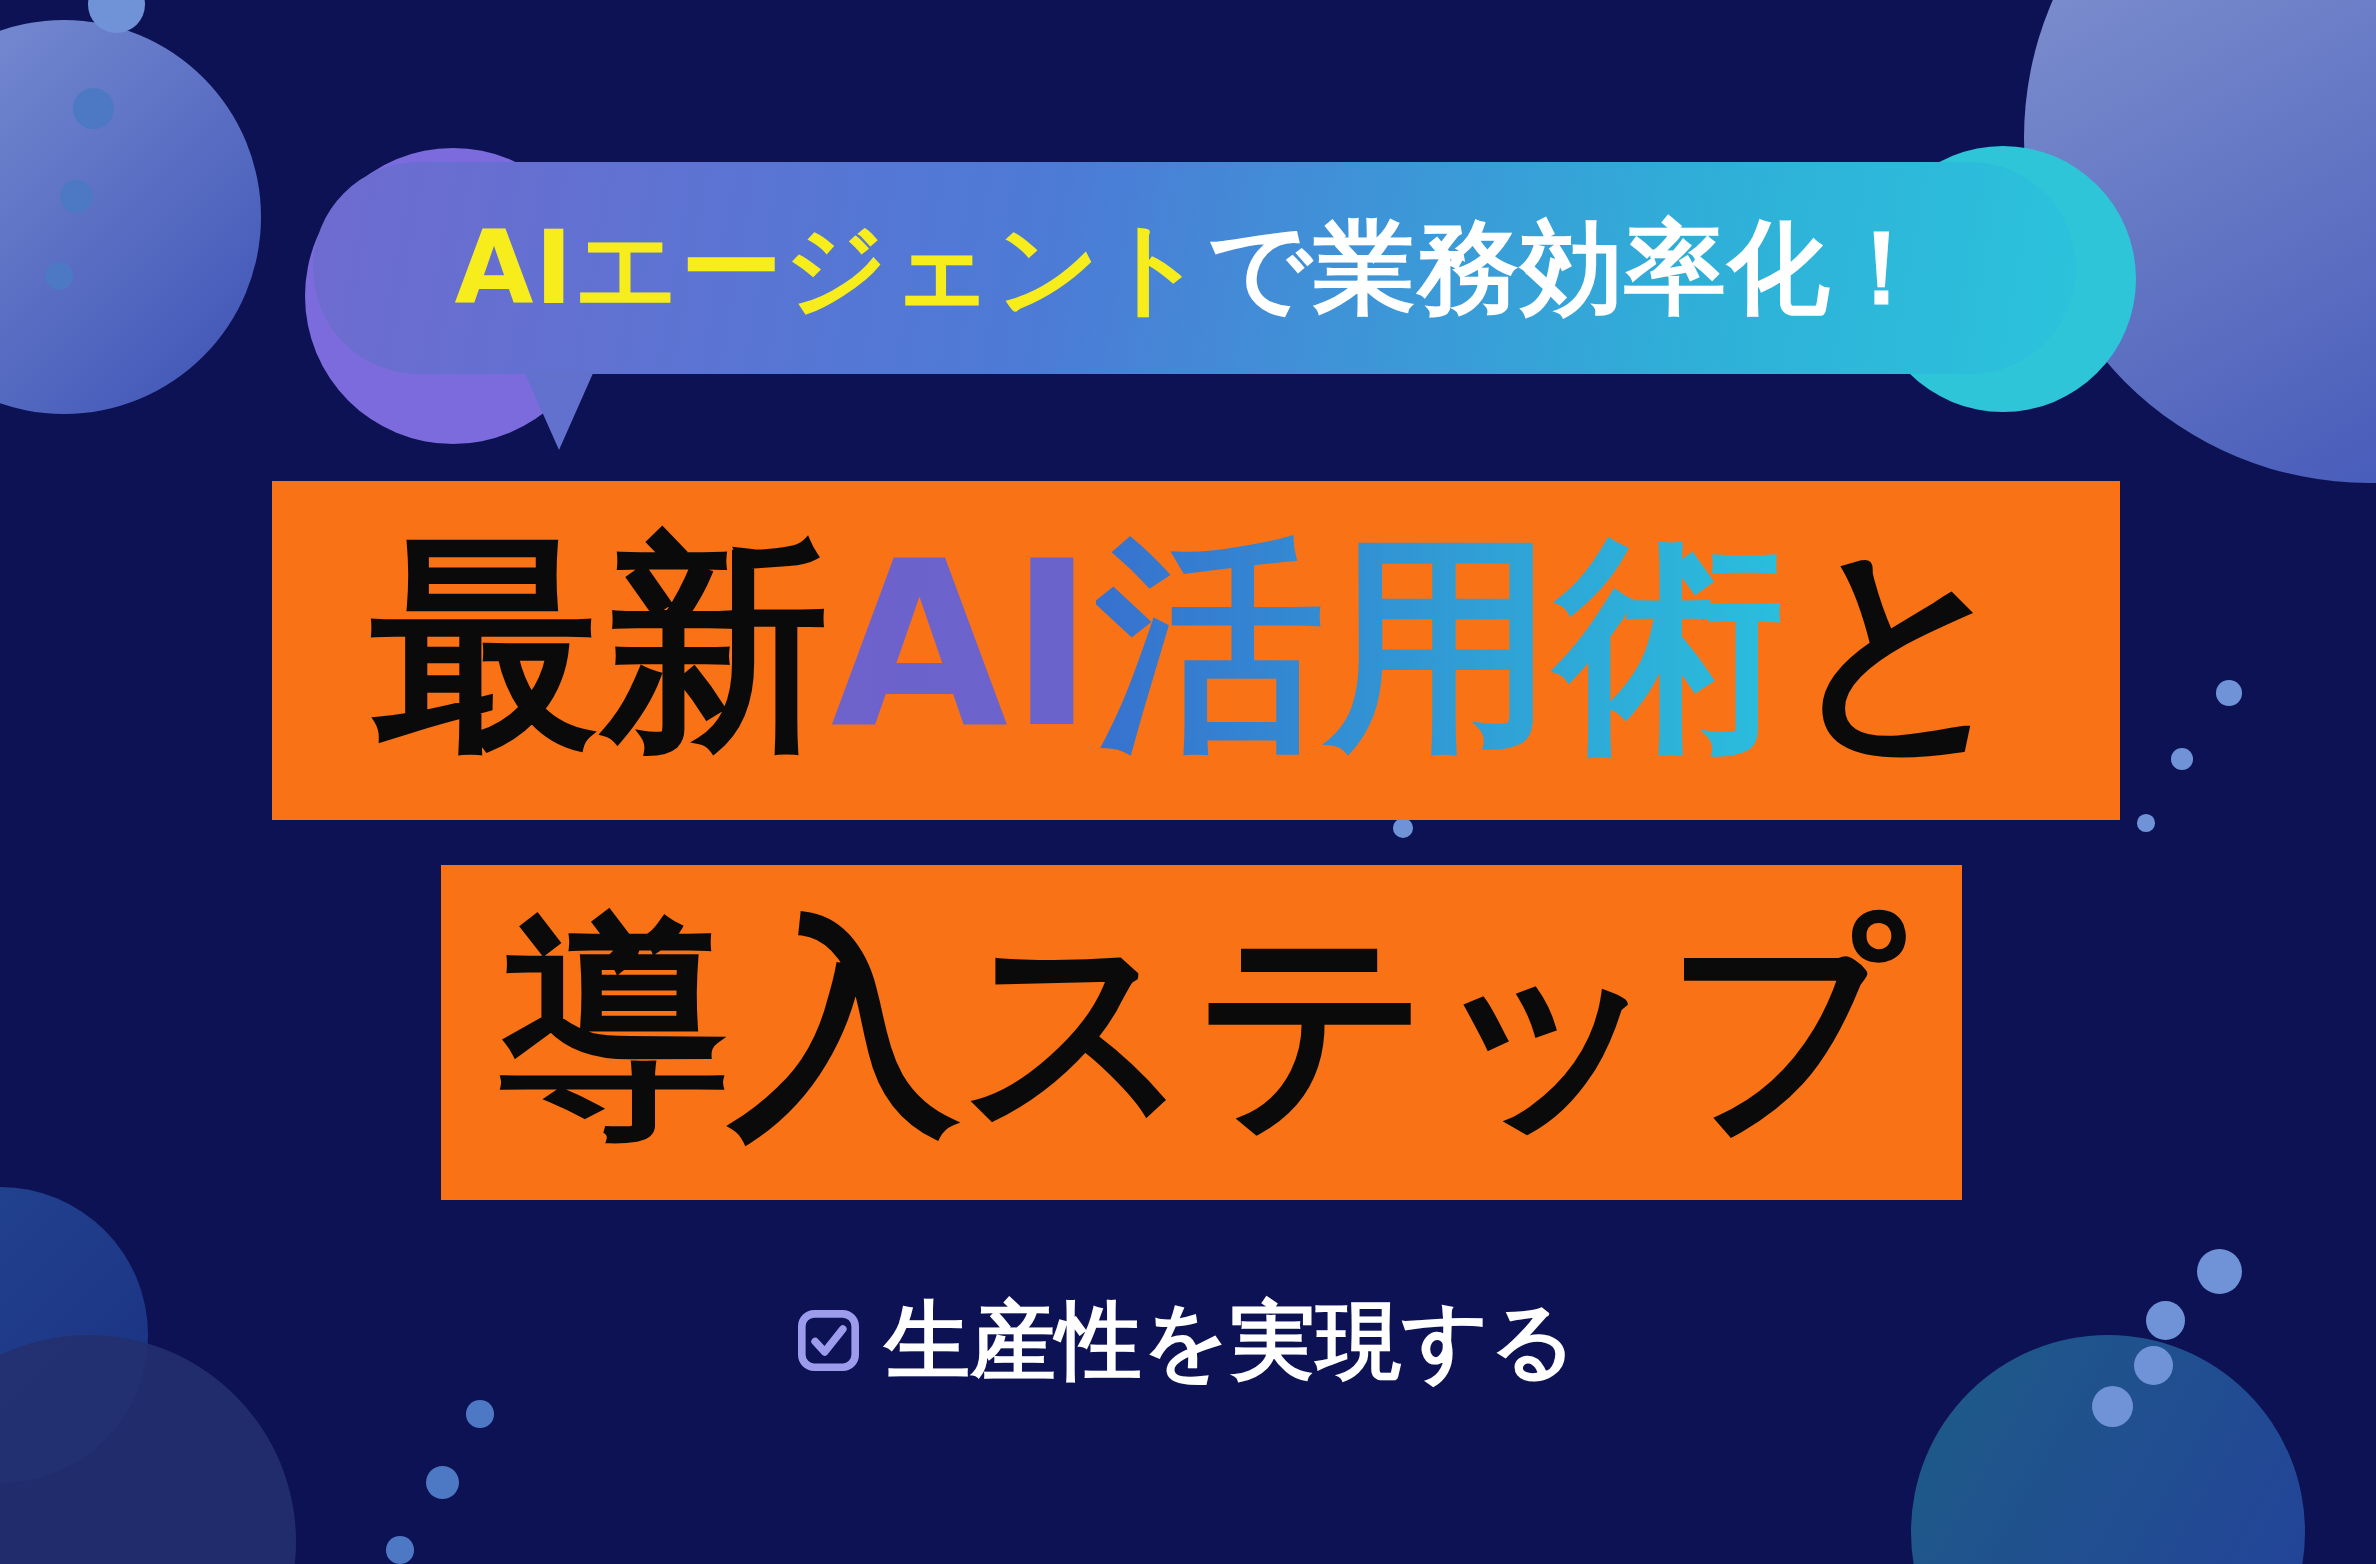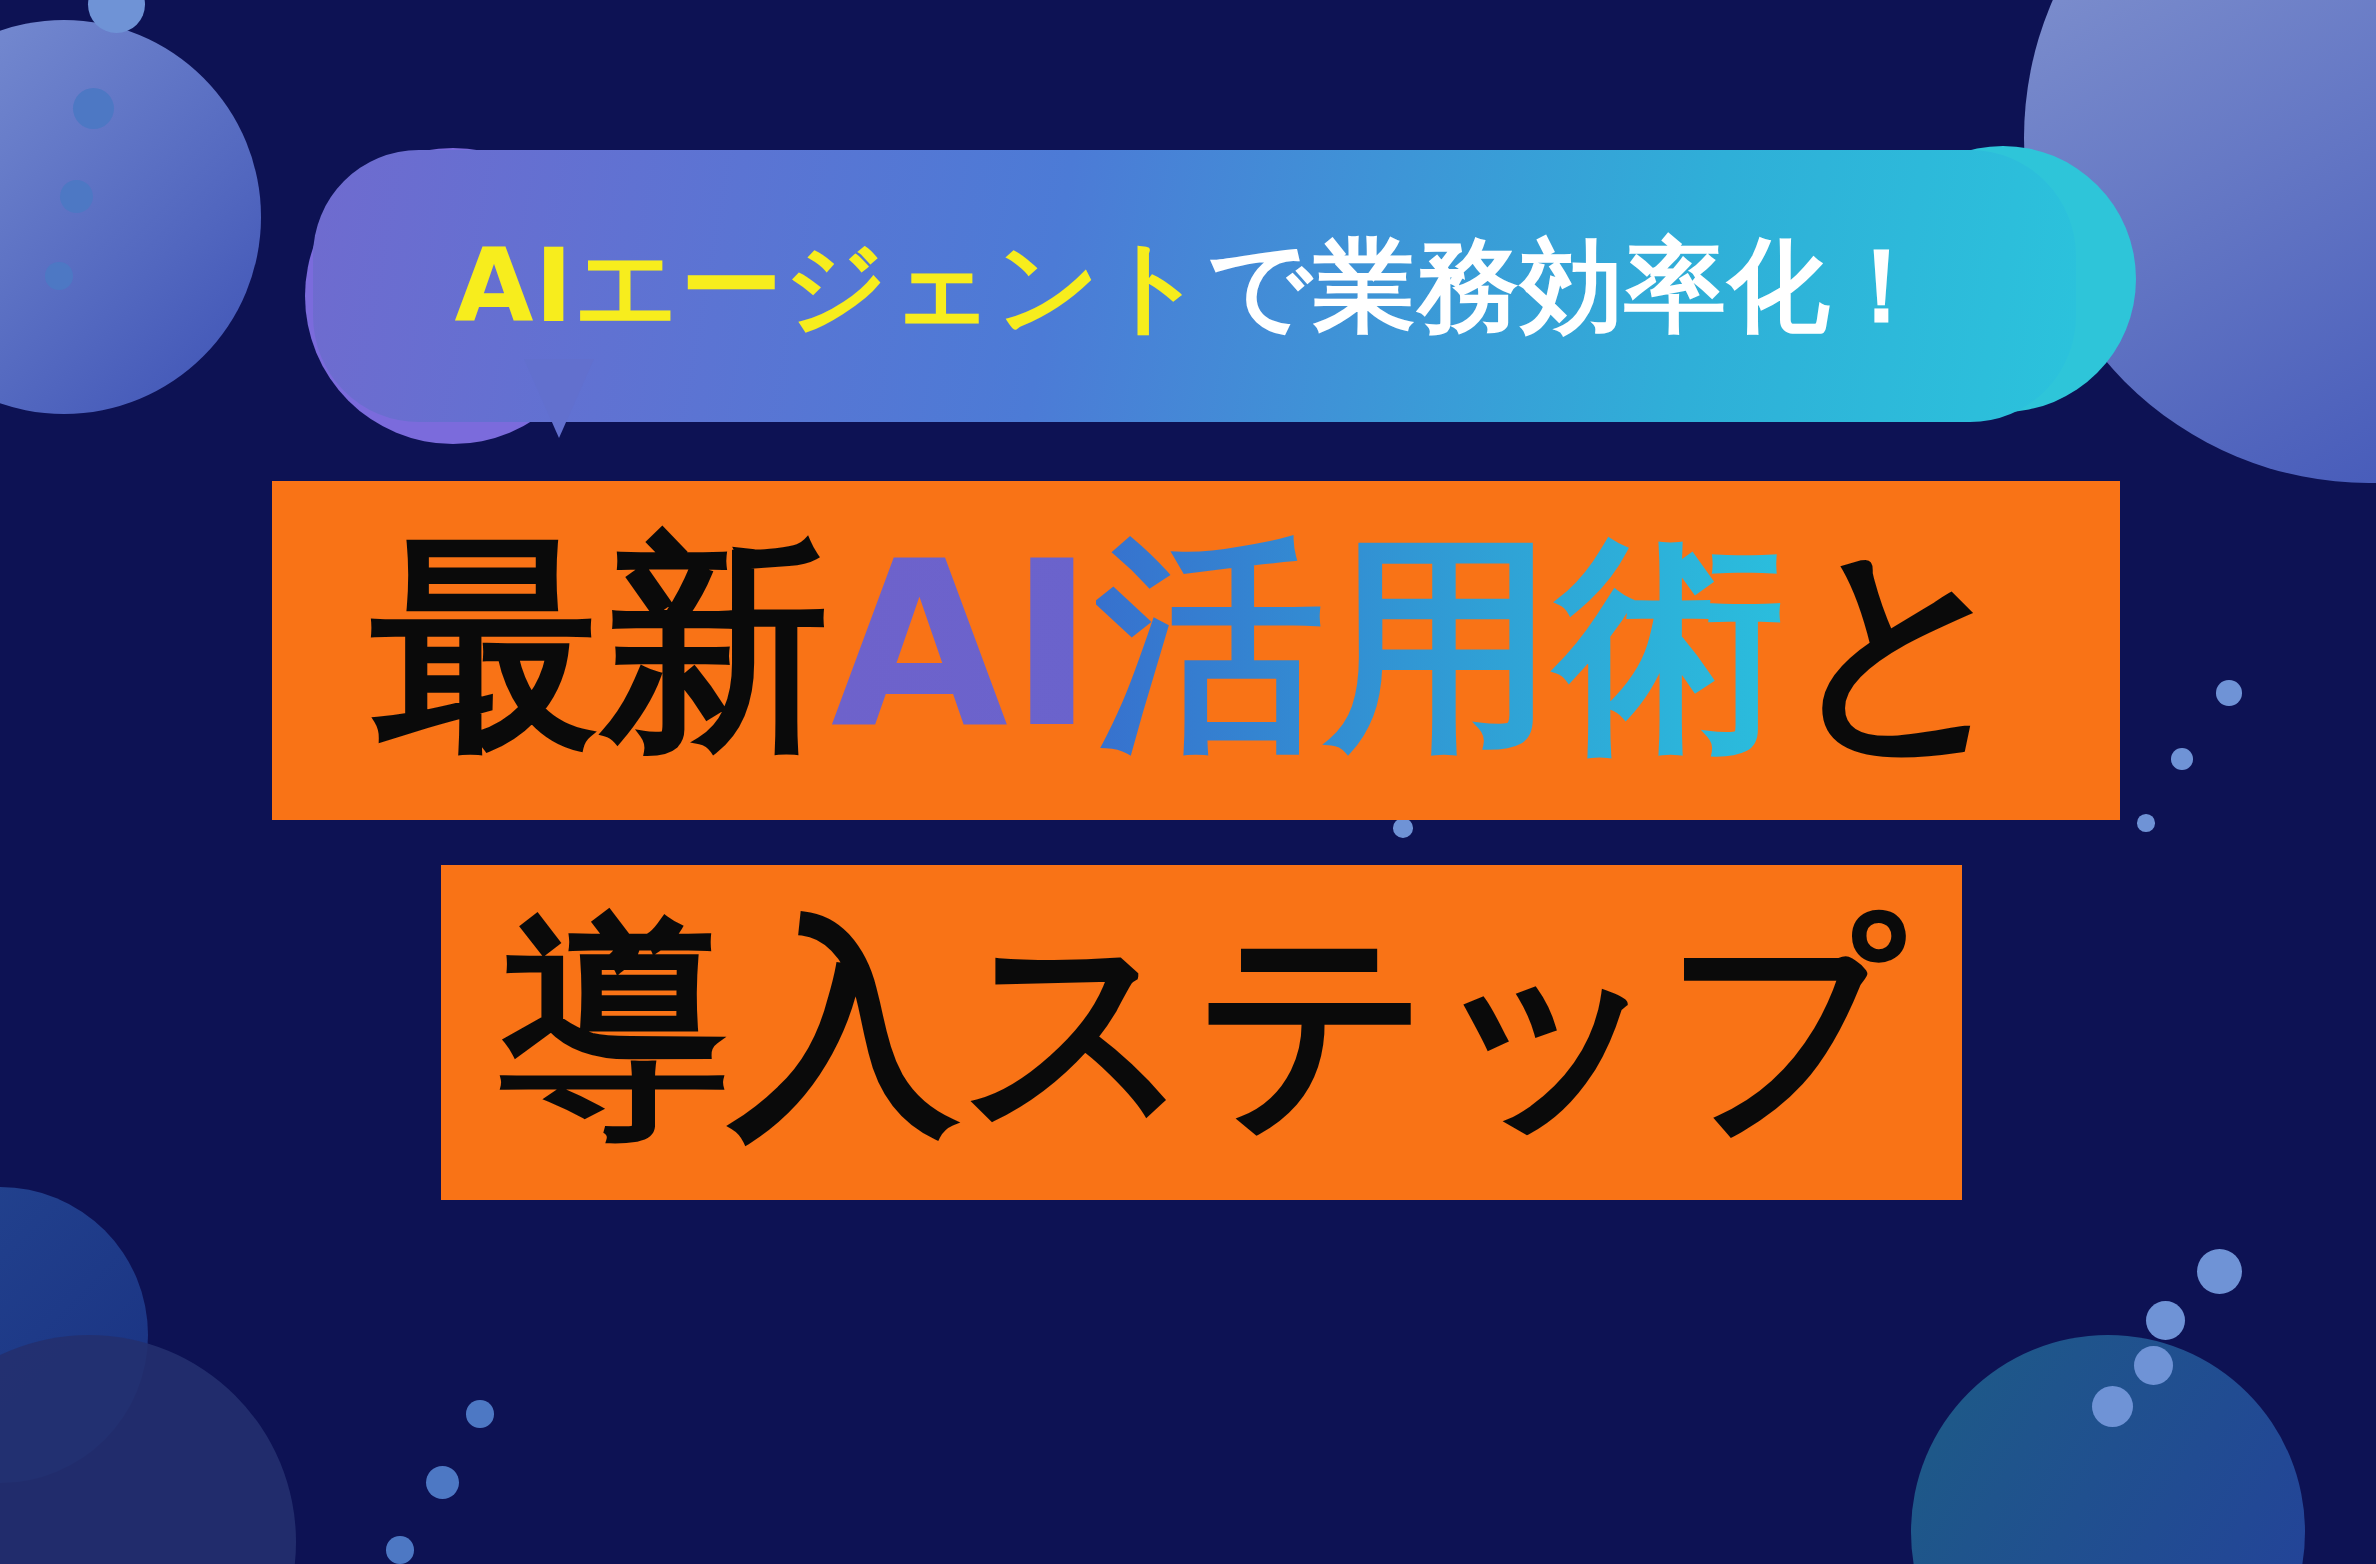--- a/index.html
+++ b/index.html
@@ -95,23 +95,23 @@
     position: absolute;
     border-radius: 50%;
     background: #4D78C4;
   }
   .dot.lite { background: #6F93D6; }
 
   
   .bubble-wrap {
     position: absolute;
     left: 313px;
-    top: 150px;
+    top: 162px;
     width: 1763px;
-    height: 272px;
+    height: 212px;
   }
   .bubble {
     position: relative;
     width: 100%;
     height: 100%;
     border-radius: 106px;
     background: linear-gradient(100deg, #6F6BCF 0%, #4C7BD6 42%, #2FAFD8 78%, #2BC3DC 100%);
     display: flex;
     align-items: center;
     justify-content: center;
@@ -250,15 +250,22 @@
   </div>
 
   <div class="title-box title-box-1">
     <div class="title-line" id="headline-1"><span class="ink">最新</span><span class="grad-ai">AI</span><span class="grad-jp">活用術</span><span class="ink">と</span></div>
   </div>
 
   <div class="title-box title-box-2">
     <div class="title-line" id="headline-2"><span class="ink">導入ステップ</span></div>
   </div>
 
+  <div class="tagline">
+    <svg class="checkbox-icon" viewBox="0 0 64 64">
+      <rect x="4" y="4" width="56" height="56" rx="13" ry="13" fill="none" stroke="#9D9BEC" stroke-width="8"></rect>
+      <path d="M18 33 L28 44 L47 20" fill="none" stroke="#9D9BEC" stroke-width="8" stroke-linecap="round" stroke-linejoin="round"></path>
+    </svg>
+    <div class="tagline-text">生産性を実現する</div>
+  </div>
 
 </div>
 
 
 </body></html>

